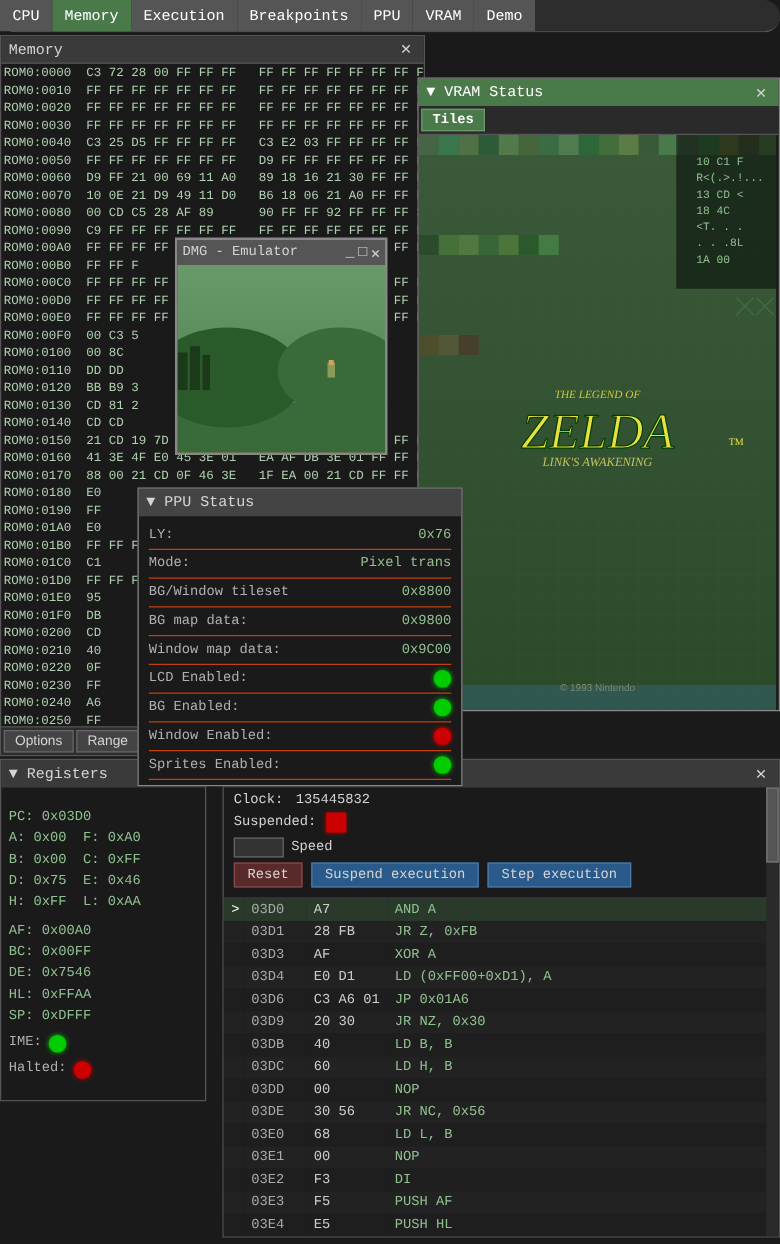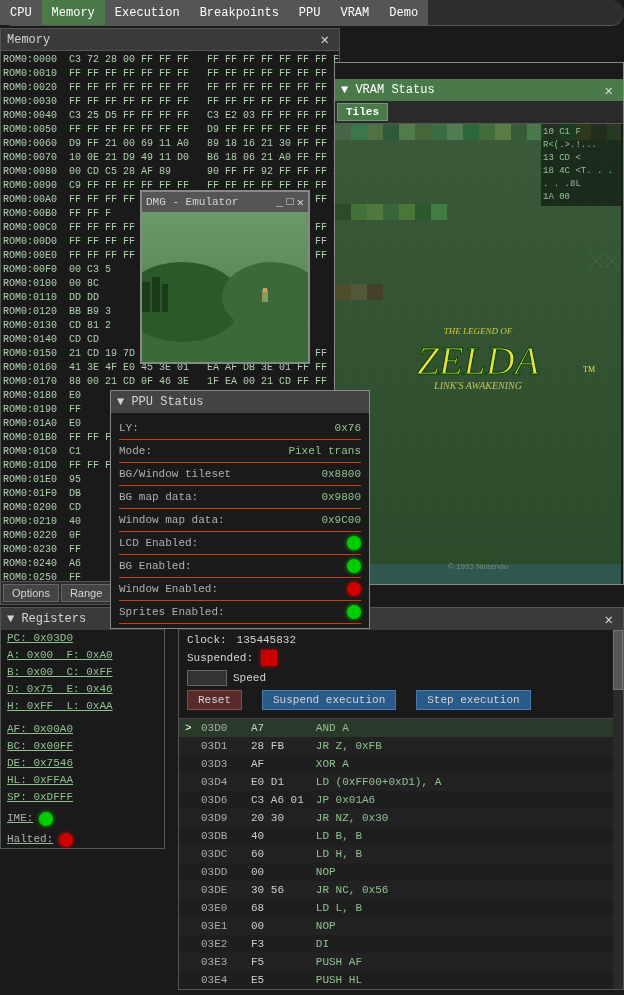--- a/index.html
+++ b/index.html
@@ -130,21 +130,20 @@
       border: 1px solid #888;
       z-index: 15;
     }
     #vram-title-bar {
       background: #4a7a4a;
       display: flex;
       align-items: center;
       justify-content: space-between;
       padding: 2px 6px;
       height: 22px;
-      margin-top: 16px;
     }
     #vram-tabs {
       background: #2a2a2a;
       padding: 2px;
       border-bottom: 1px solid #555;
     }
     .vram-tab {
       display: inline-block;
       padding: 2px 8px;
       background: #4a7a4a;
@@ -215,25 +214,24 @@
     }
     #registers-title-bar {
       background: #3a3a3a;
       display: flex;
       align-items: center;
       justify-content: space-between;
       padding: 2px 6px;
       height: 22px;
     }
     #registers-content {
-      padding: 0 6px;
+      padding: 16px 6px;
       font-size: 11px;
       line-height: 17px;
       color: #90c090;
-      text-decoration: underline;
     }
     .reg-row { white-space: pre; color: #90c090; }
     .reg-section { margin-top: 6px; }
     .reg-led-row {
       display: flex;
       align-items: center;
       gap: 6px;
       margin-top: 4px;
     }
     .reg-led-label { color: #b0b0b0; }
@@ -282,21 +280,21 @@
       background: #333;
       border: 1px solid #666;
       color: #fff;
       padding: 1px 4px;
       width: 40px;
       font-family: 'Courier New', monospace;
       font-size: 11px;
     }
     #exec-buttons {
       display: flex;
-      gap: 20px;
+      gap: 7px;
       margin-bottom: 4px;
     }
     .exec-btn {
       padding: 3px 10px;
       background: #2a5a8a;
       border: 1px solid #4a7aaa;
       color: #d4d4d4;
       cursor: pointer;
       font-size: 11px;
       font-family: 'Courier New', monospace;
@@ -345,21 +343,21 @@
     
     .hex-overlay {
       position: absolute;
       right: 0;
       top: 0;
       width: 80px;
       font-size: 9px;
       color: #90c090;
       line-height: 13px;
       background: rgba(0,0,0,0.5);
-      padding: 2px;
+      padding: 16px;
     }
   </style>
 </head>
 <body>
 
 <div id="menu-bar">
   <div class="menu-item active-cpu">CPU</div>
   <div class="menu-item active-mem">Memory</div>
   <div class="menu-item active-exec">Execution</div>
   <div class="menu-item active-bp">Breakpoints</div>

